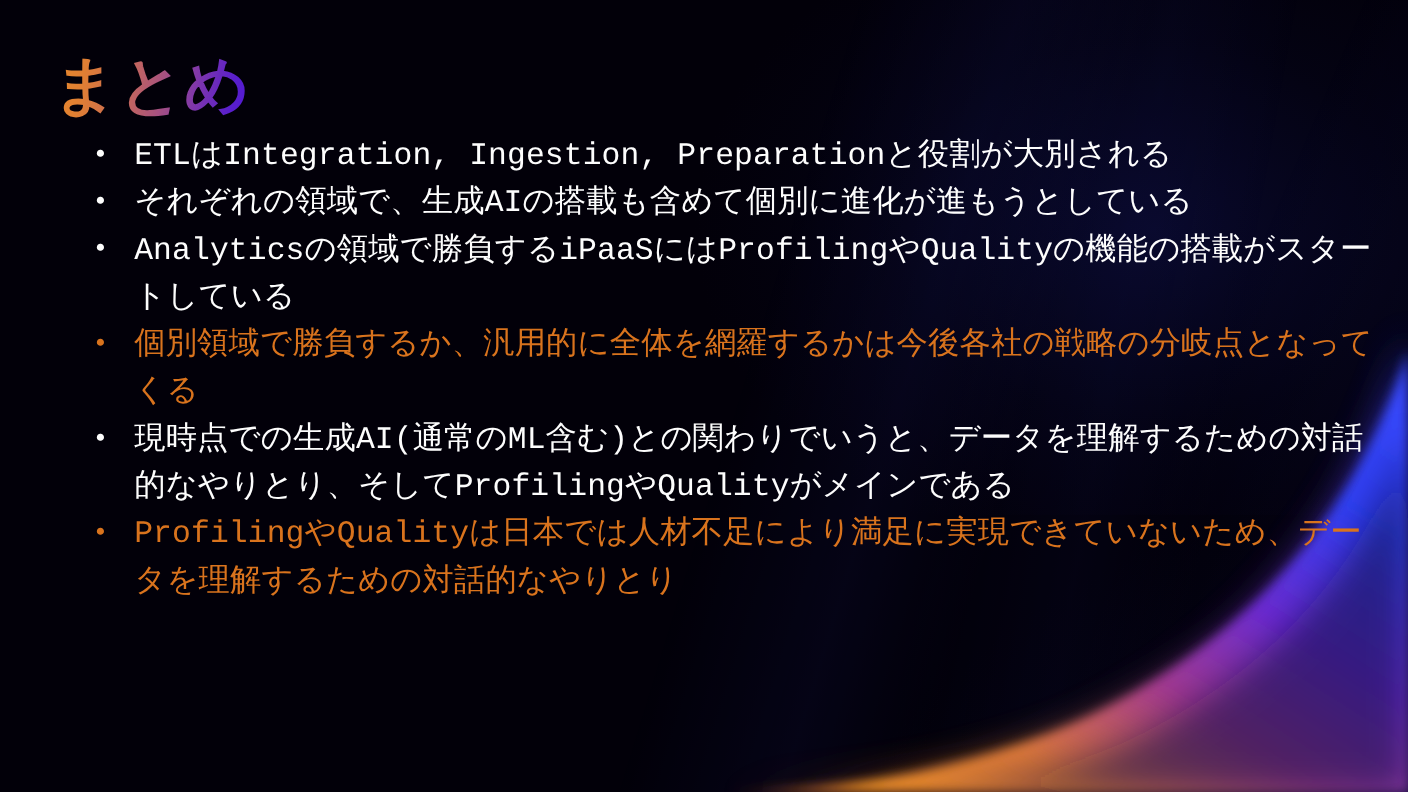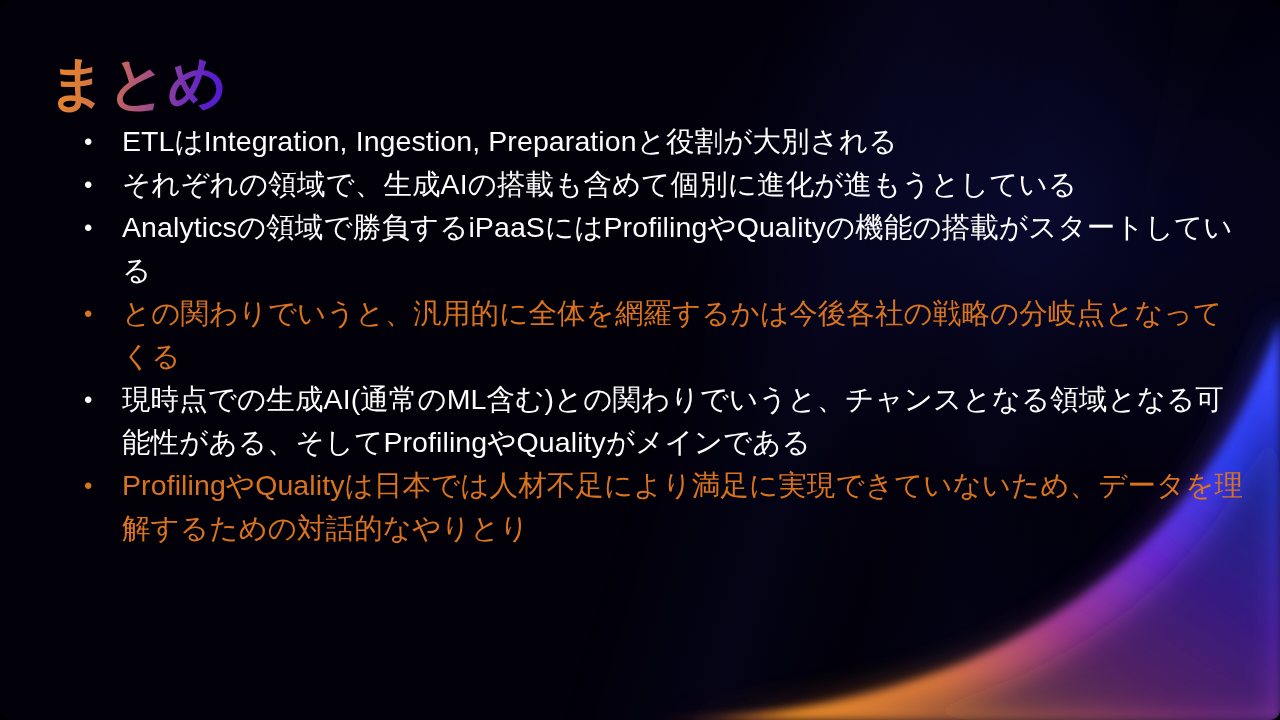--- a/index.html
+++ b/index.html
@@ -8,22 +8,21 @@
     padding: 0;
     background: #000000;
   }
 
   .slide {
     position: relative;
     width: 1280px;
     height: 720px;
     overflow: hidden;
     background: #010006;
-    font-family: Liberation Sans, sans-serif;
-    border-radius: 10px;
+    font-family: Liberation Mono, monospace;
     -webkit-font-smoothing: antialiased;
   }
 
   
   .bg-base {
     position: absolute;
     inset: 0;
     background: #020009;
     z-index: 0;
   }
@@ -210,26 +209,26 @@
       <span class="btext white">それぞれの領域で、生成AIの搭載も含めて個別に進化が進もうとしている</span>
     </div>
 
     <div class="bullet">
       <span class="marker white">•</span>
       <span class="btext white">Analyticsの領域で勝負するiPaaSにはProfilingやQualityの機能の搭載がスタートしている</span>
     </div>
 
     <div class="bullet">
       <span class="marker orange">•</span>
-      <span class="btext orange">との関わりでいうと、汎用的に全体を網羅するかは今後各社の戦略の分岐点となってくる</span>
-    </div>
-
-    <div class="bullet">
-      <span class="marker white">•</span>
-      <span class="btext white">現時点での生成AI(通常のML含む)との関わりでいうと、チャンスとなる領域となる可能性がある、そしてProfilingやQualityがメインである</span>
+      <span class="btext orange">個別領域で勝負するか、汎用的に全体を網羅するかは今後各社の戦略の分岐点となってくる</span>
+    </div>
+
+    <div class="bullet">
+      <span class="marker white">•</span>
+      <span class="btext white">現時点での生成AI(通常のML含む)との関わりでいうと、データを理解するための対話的なやりとり、そしてProfilingやQualityがメインである</span>
     </div>
 
     <div class="bullet">
       <span class="marker orange">•</span>
       <span class="btext orange">ProfilingやQualityは日本では人材不足により満足に実現できていないため、データを理解するための対話的なやりとり</span>
     </div>
 
   </div>
 
 </div>

